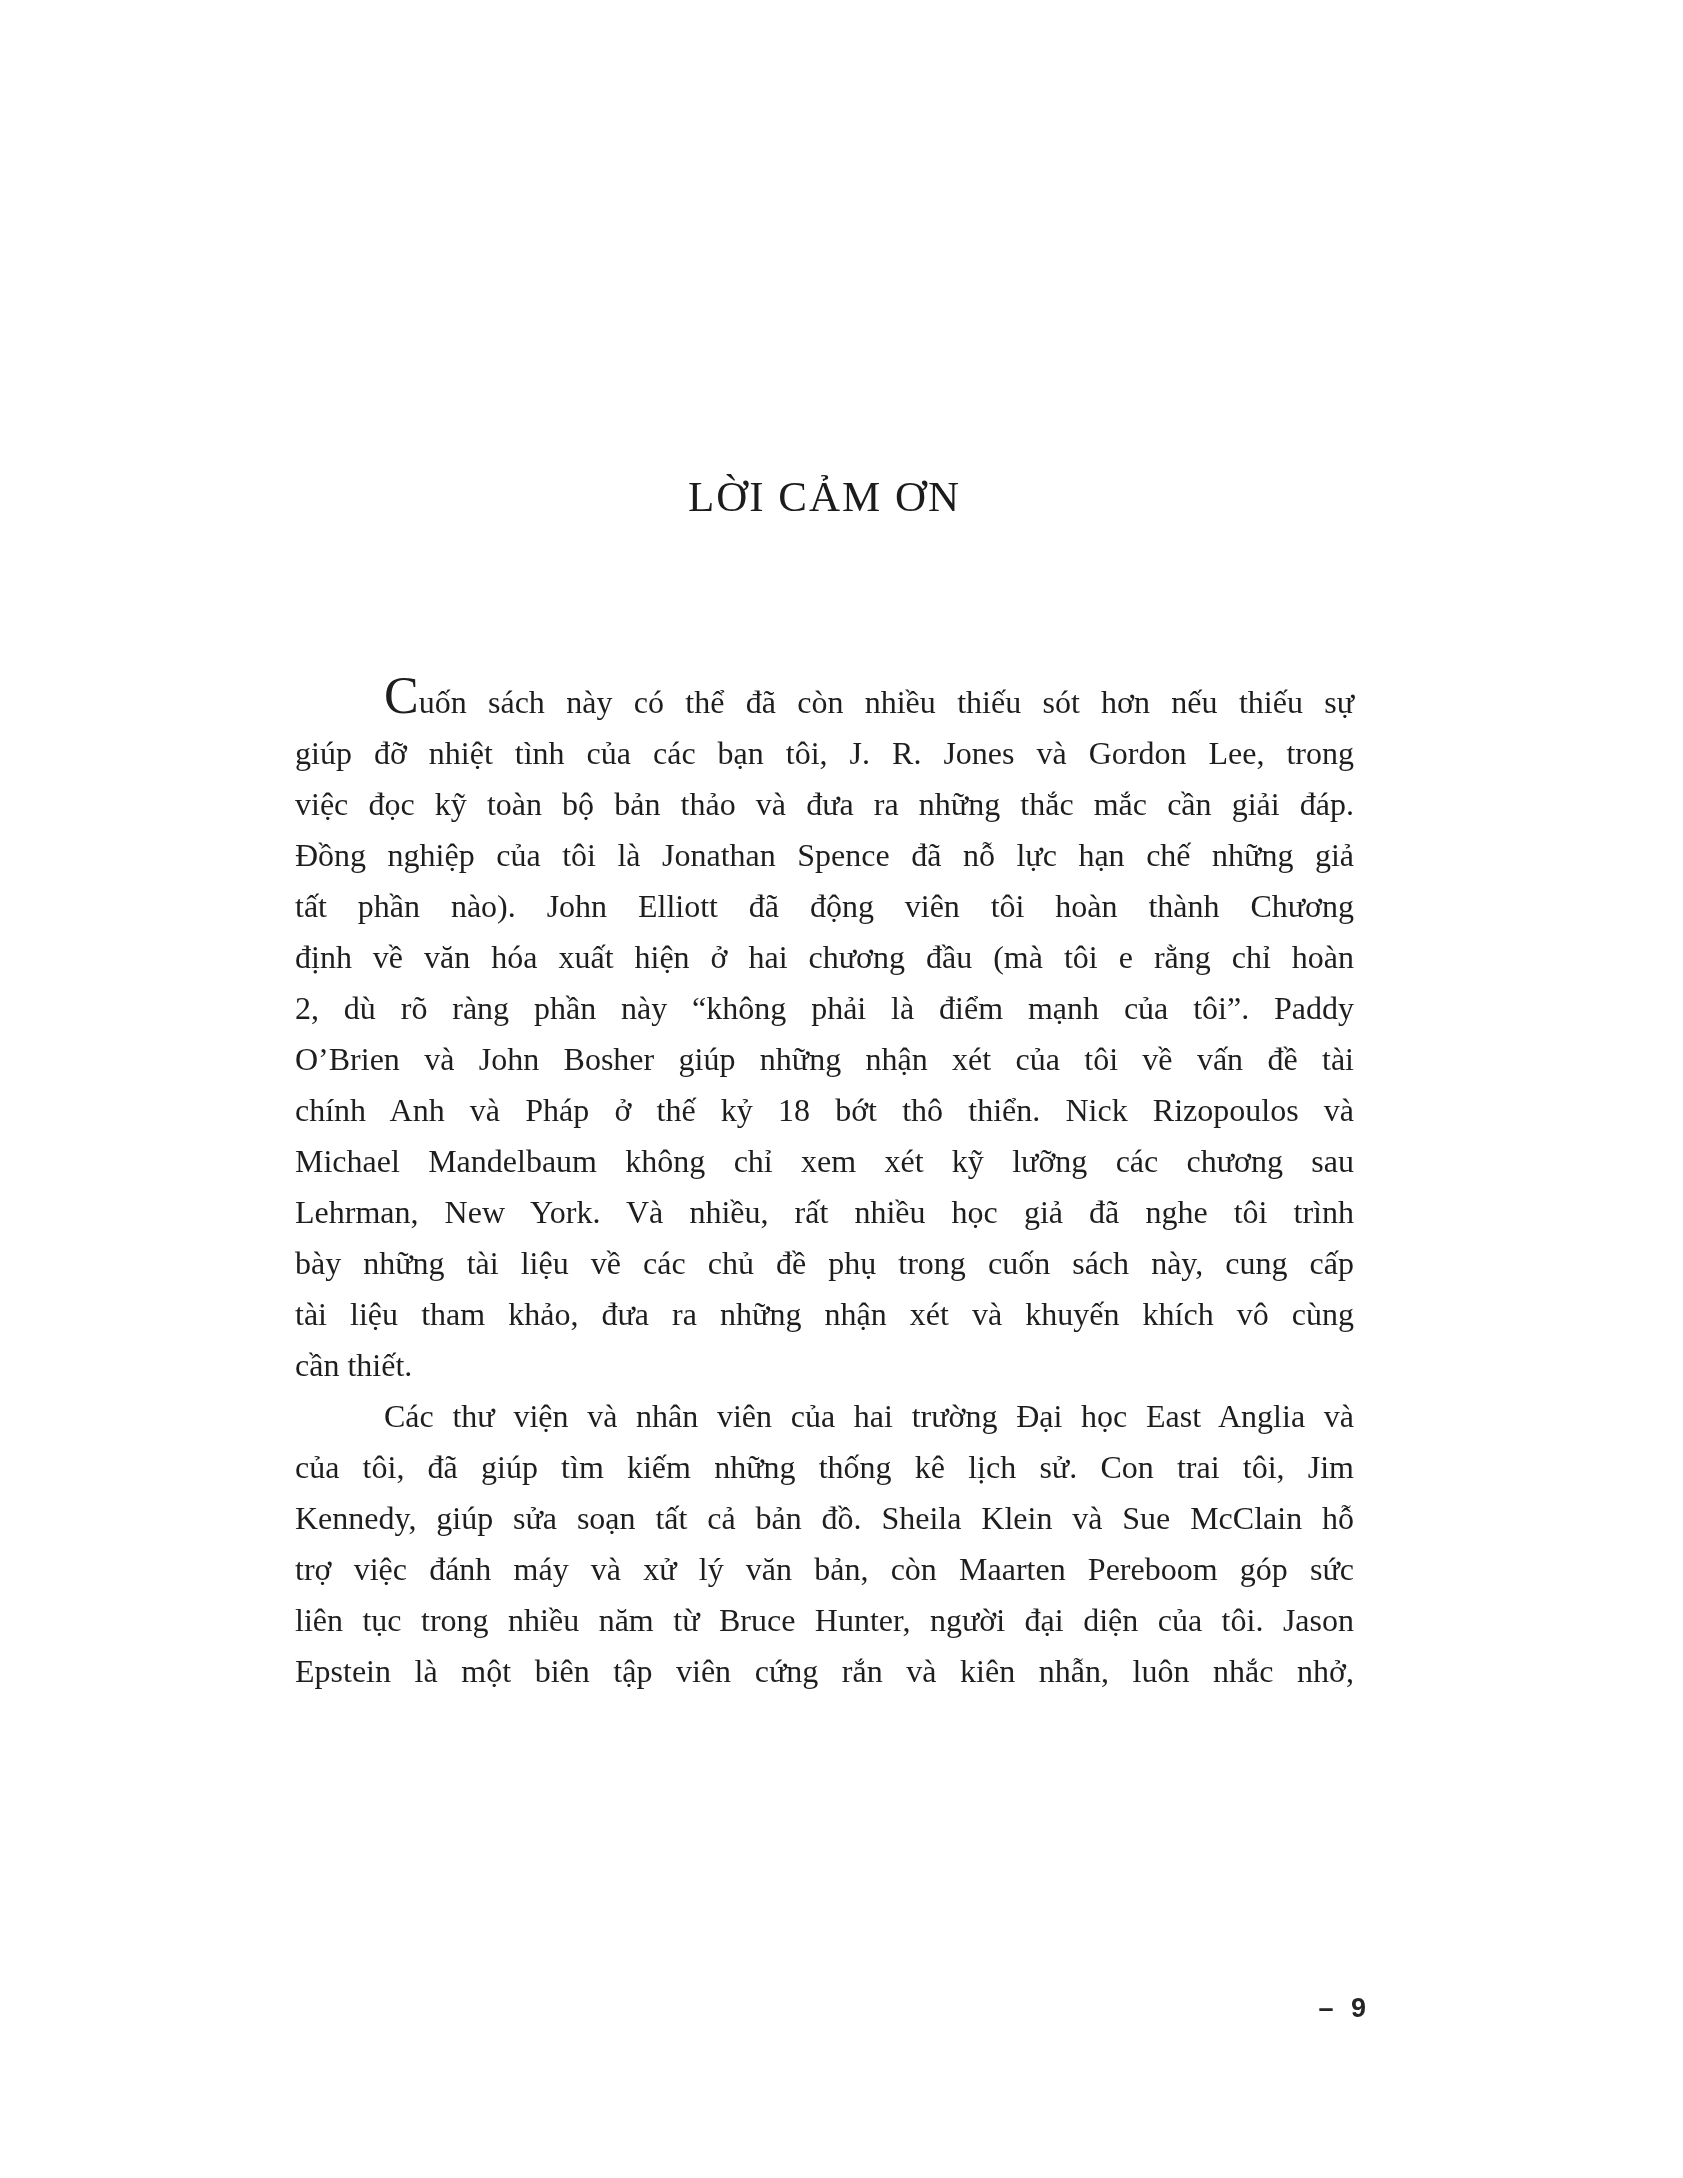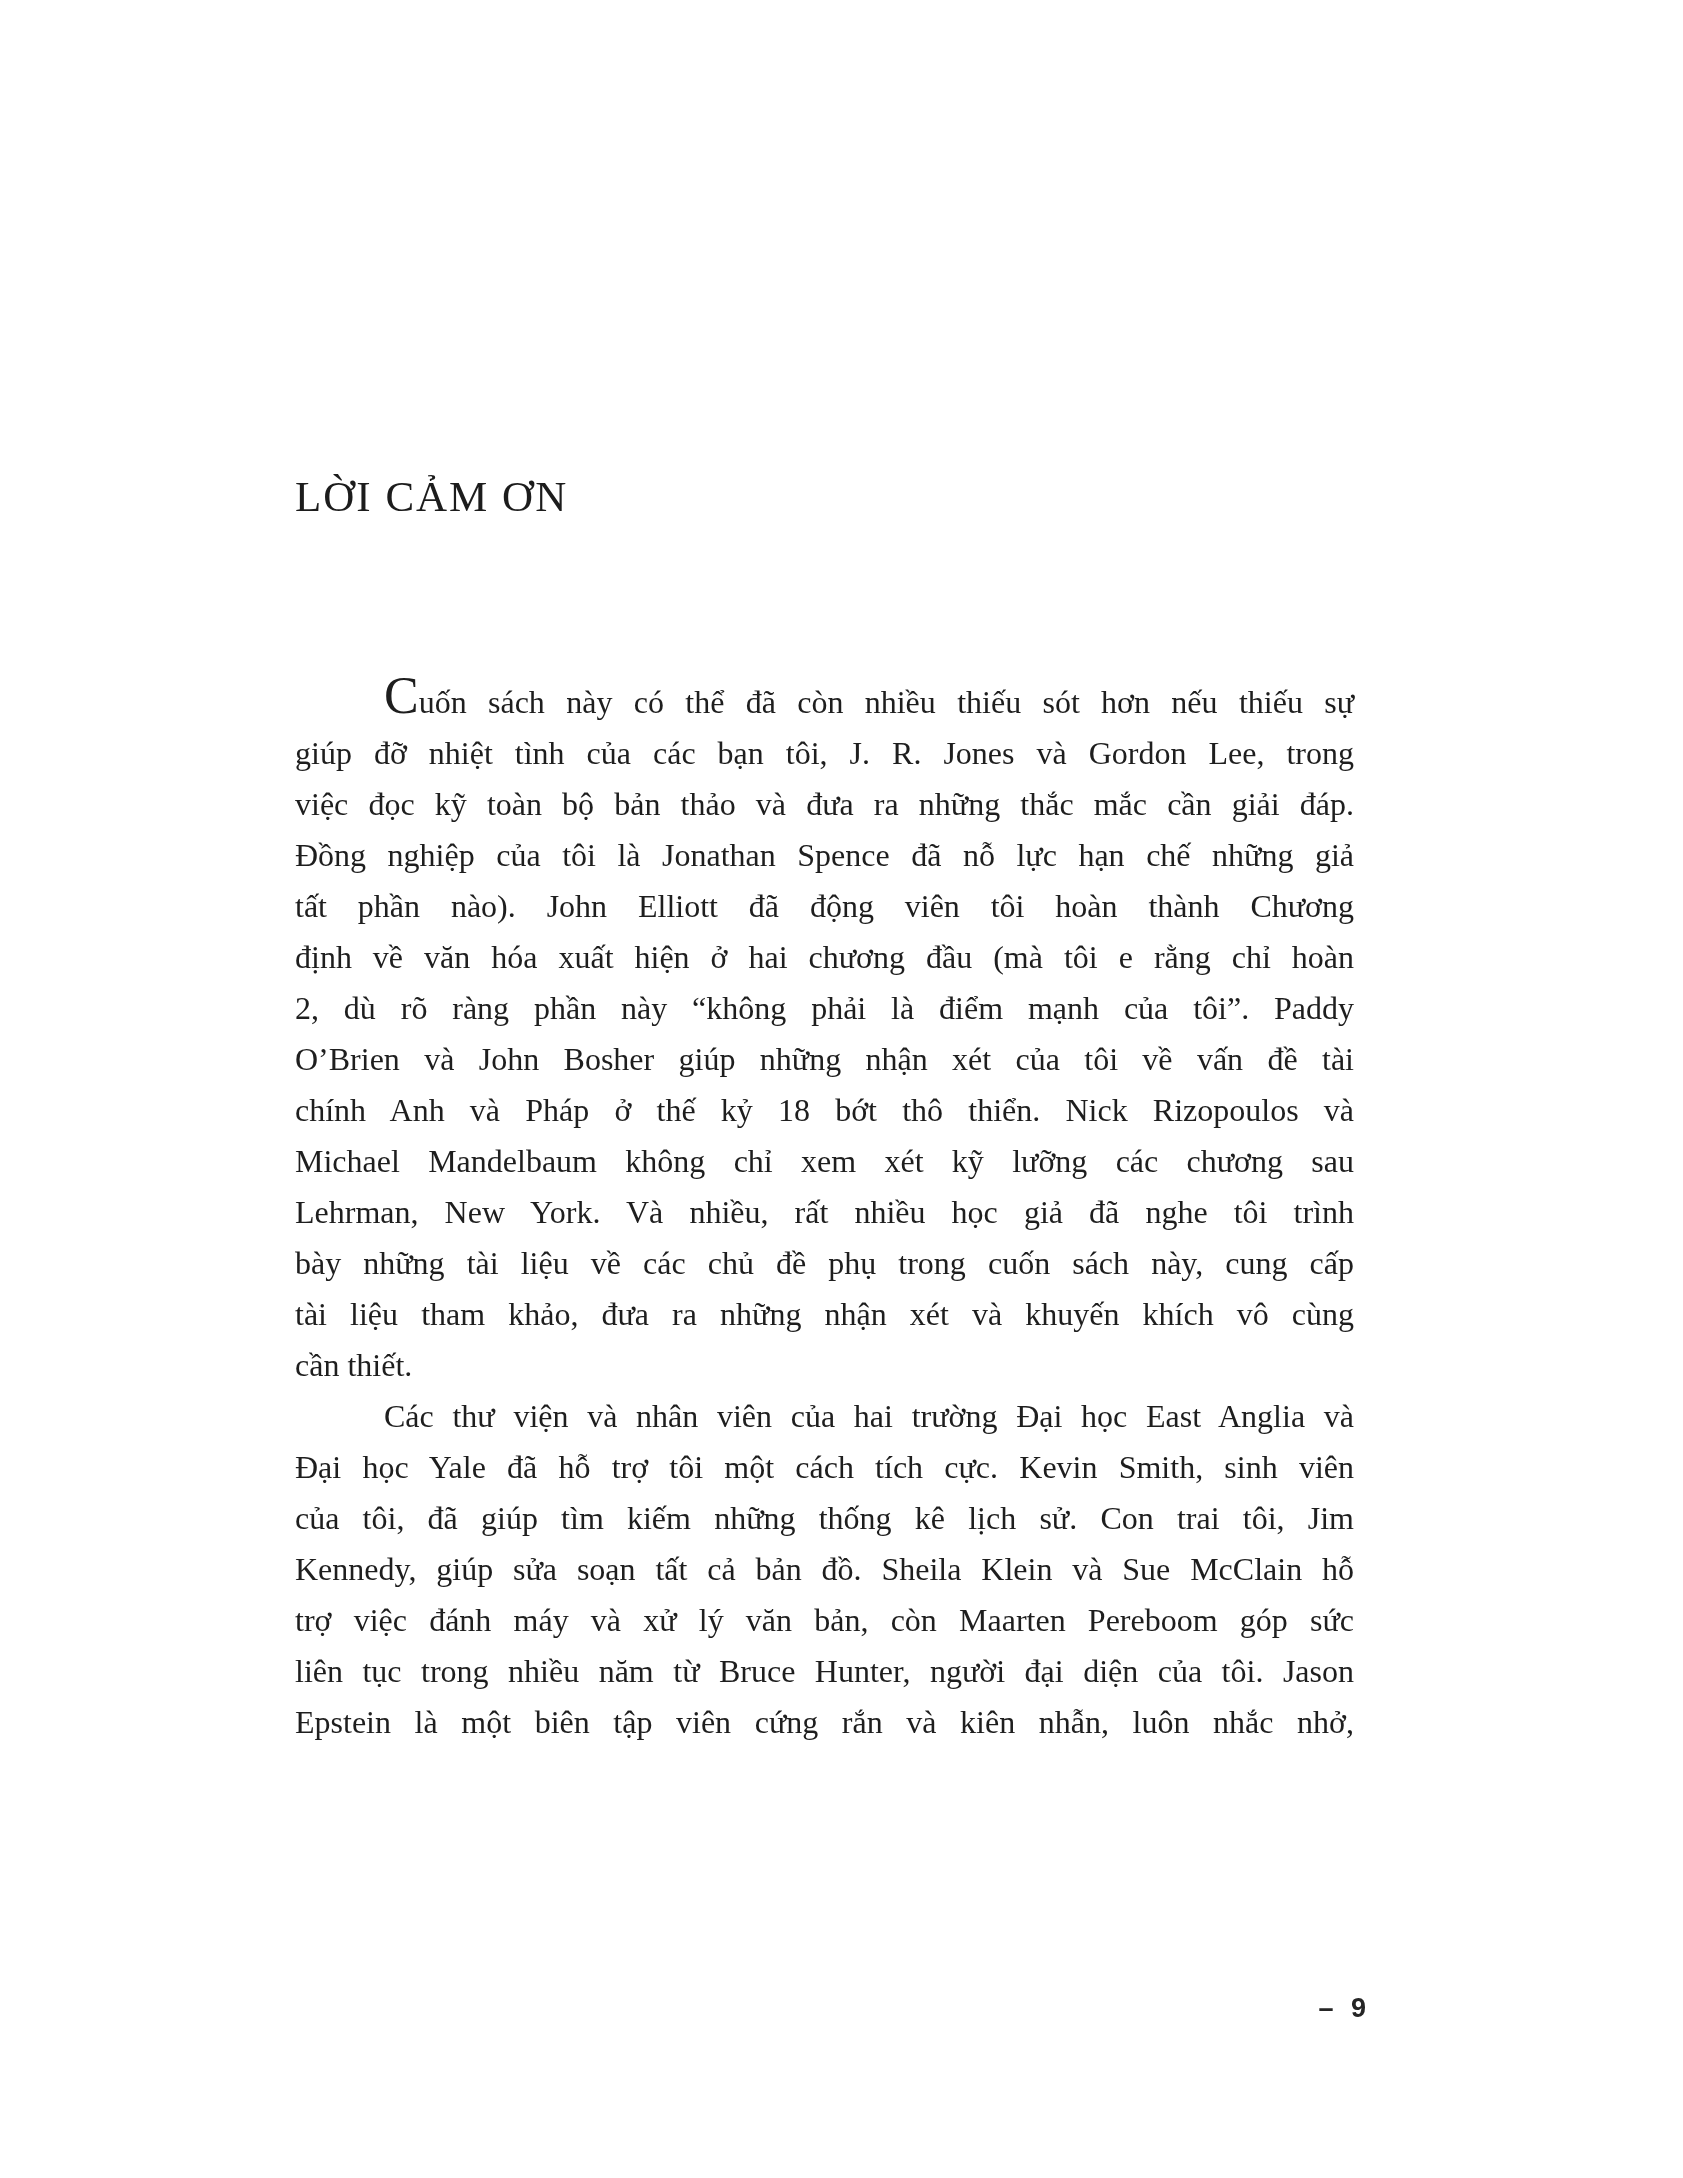--- a/index.html
+++ b/index.html
@@ -17,21 +17,21 @@
   .page {
     position: absolute;
     inset: 0;
     background: #ffffff;
   }
   .chapter-title {
     position: absolute;
     top: 473px;
     left: 295px;
     width: 1059px;
-    text-align: left;
+    text-align: center;
     font-size: 43px;
     line-height: 48px;
     letter-spacing: 2px;
     color: #1c1c1c;
     font-weight: 400;
   }
   .body-text {
     position: absolute;
     top: 677px;
     left: 295px;
@@ -91,21 +91,20 @@
         <div class="line">O’Brien và John Bosher giúp những nhận xét của tôi về vấn đề tài</div>
         <div class="line">chính Anh và Pháp ở thế kỷ 18 bớt thô thiển. Nick Rizopoulos và</div>
         <div class="line">Michael Mandelbaum không chỉ xem xét kỹ lưỡng các chương sau</div>
         <div class="line">Lehrman, New York. Và nhiều, rất nhiều học giả đã nghe tôi trình</div>
         <div class="line">bày những tài liệu về các chủ đề phụ trong cuốn sách này, cung cấp</div>
         <div class="line">tài liệu tham khảo, đưa ra những nhận xét và khuyến khích vô cùng</div>
         <div class="line no-justify-last">cần thiết.</div>
       </div>
       <div class="paragraph">
         <div class="line first-line">Các thư viện và nhân viên của hai trường Đại học East Anglia và</div>
-        <div class="line">Đại học Yale đã hỗ trợ tôi một cách tích cực. Kevin Smith, sinh viên</div>
         <div class="line">của tôi, đã giúp tìm kiếm những thống kê lịch sử. Con trai tôi, Jim</div>
         <div class="line">Kennedy, giúp sửa soạn tất cả bản đồ. Sheila Klein và Sue McClain hỗ</div>
         <div class="line">trợ việc đánh máy và xử lý văn bản, còn Maarten Pereboom góp sức</div>
         <div class="line">liên tục trong nhiều năm từ Bruce Hunter, người đại diện của tôi. Jason</div>
         <div class="line">Epstein là một biên tập viên cứng rắn và kiên nhẫn, luôn nhắc nhở,</div>
       </div>
     </div>
 
   <div class="page-number">– 9</div>
 

